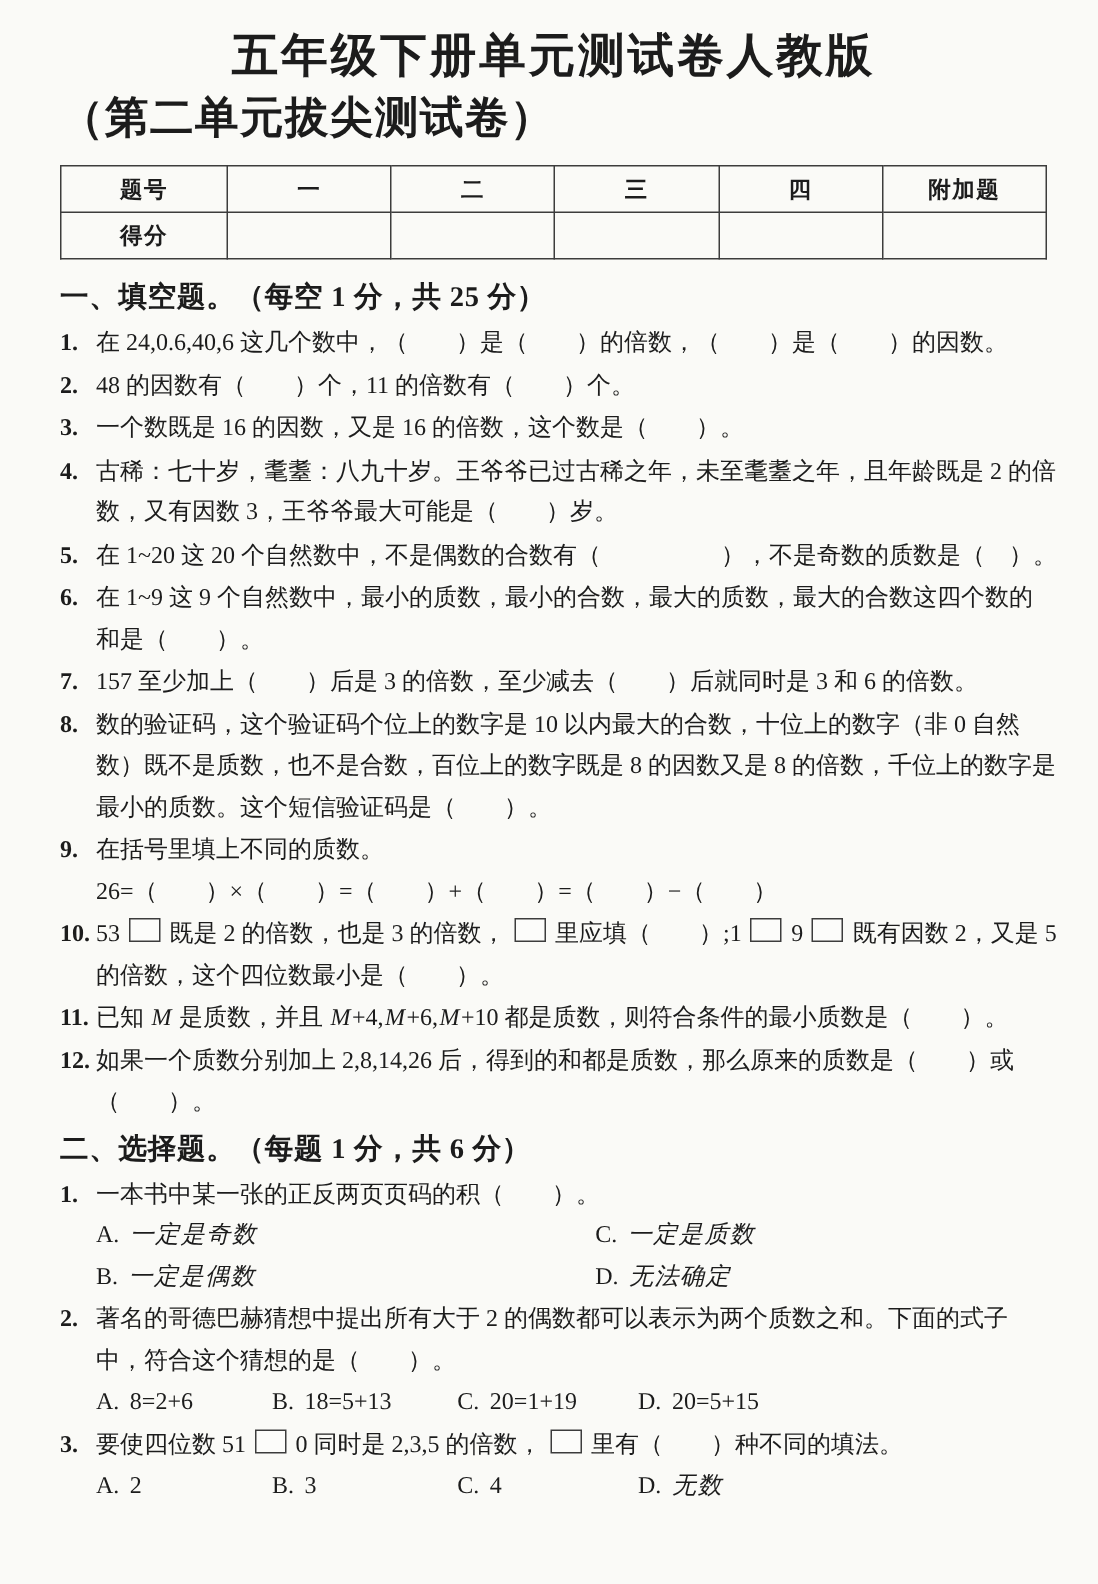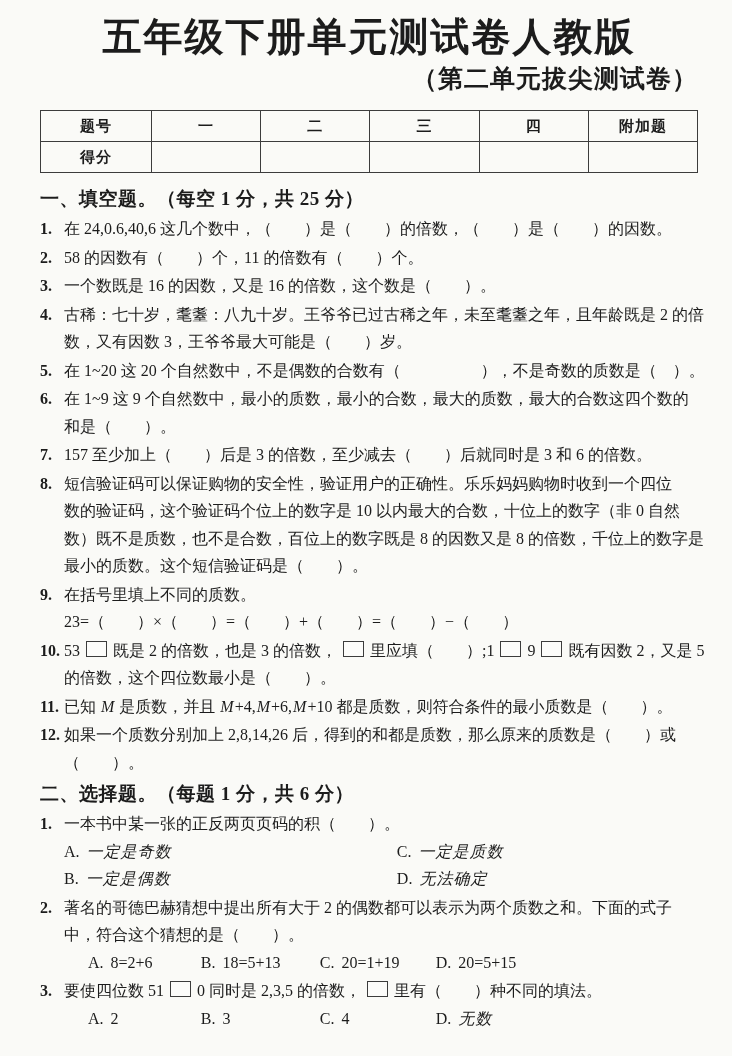--- a/index.html
+++ b/index.html
@@ -9,29 +9,29 @@
     margin:0 auto;
     box-sizing:border-box;
     padding:18px 34px 0 40px;
     background:#fafaf7;
     color:#1c1c1c;
     font-family:"Liberation Serif","DejaVu Serif",serif;
     overflow:hidden;
   }
   .title {
     text-align:center;
-    font-size:39px;
+    font-size:31px;
     font-weight:bold;
     letter-spacing:2px;
     line-height:38px;
     margin:0 0 8px 0;
   }
   .subtitle {
-    text-align:right;
-    font-size:25px;
+    text-align:left;
+    font-size:29px;
     font-weight:bold;
     letter-spacing:1px;
     line-height:30px;
     margin:0 0 16px 0;
   }
   table.score {
     width:100%;
     border-collapse:collapse;
     table-layout:fixed;
     font-size:15px;
@@ -72,21 +72,21 @@
     margin:0 6px;
     vertical-align:-1px;
     background:#fcfcfa;
   }
   i[data-name="math-variable"] { font-style:italic; margin:0 1px; }
   .choices {
     display:grid;
     line-height:27.5px;
   }
   .choices.cols2 { grid-template-columns:52.5% auto; }
-  .choices.cols4 { grid-template-columns:18.5% 19.5% 19% auto;margin-left:24px; }
+  .choices.cols4 { grid-template-columns:18.5% 19.5% 19% auto; }
   .choice { white-space:nowrap; }
   .clabel { margin-right:7px; }
   .choice-text.kai { font-style:italic; letter-spacing:1px; }
 </style>
 </head>
 <body>
 
 <div class="page" data-name="test-paper-page">
   <div class="title" data-name="page-title">五年级下册单元测试卷人教版</div>
   <div class="subtitle" data-name="page-subtitle">（第二单元拔尖测试卷）</div>
@@ -124,21 +124,21 @@
       <div data-name="section-heading" class="section-heading">一、填空题。（每空 1 分，共 25 分）</div>
       <div data-name="question" class="question">
         <span data-name="question-number" class="qnum">1.</span>
         <div data-name="question-body" class="qbody">
           <div data-name="question-line" class="qline"><span data-name="question-text">在 24,0.6,40,6 这几个数中，（　　）是（　　）的倍数，（　　）是（　　）的因数。</span></div>
         </div>
       </div>
       <div data-name="question" class="question">
         <span data-name="question-number" class="qnum">2.</span>
         <div data-name="question-body" class="qbody">
-          <div data-name="question-line" class="qline"><span data-name="question-text">58 的因数有（　　）个，11 的倍数有（　　）个。</span></div>
+          <div data-name="question-line" class="qline"><span data-name="question-text">48 的因数有（　　）个，11 的倍数有（　　）个。</span></div>
         </div>
       </div>
       <div data-name="question" class="question">
         <span data-name="question-number" class="qnum">3.</span>
         <div data-name="question-body" class="qbody">
           <div data-name="question-line" class="qline"><span data-name="question-text">一个数既是 16 的因数，又是 16 的倍数，这个数是（　　）。</span></div>
         </div>
       </div>
       <div data-name="question" class="question">
         <span data-name="question-number" class="qnum">4.</span>
@@ -162,31 +162,30 @@
       </div>
       <div data-name="question" class="question">
         <span data-name="question-number" class="qnum">7.</span>
         <div data-name="question-body" class="qbody">
           <div data-name="question-line" class="qline"><span data-name="question-text">157 至少加上（　　）后是 3 的倍数，至少减去（　　）后就同时是 3 和 6 的倍数。</span></div>
         </div>
       </div>
       <div data-name="question" class="question">
         <span data-name="question-number" class="qnum">8.</span>
         <div data-name="question-body" class="qbody">
-          <div data-name="question-line" class="qline"><span data-name="question-text">短信验证码可以保证购物的安全性，验证用户的正确性。乐乐妈妈购物时收到一个四位</span></div>
           <div data-name="question-line" class="qline"><span data-name="question-text">数的验证码，这个验证码个位上的数字是 10 以内最大的合数，十位上的数字（非 0 自然</span></div>
           <div data-name="question-line" class="qline"><span data-name="question-text">数）既不是质数，也不是合数，百位上的数字既是 8 的因数又是 8 的倍数，千位上的数字是</span></div>
           <div data-name="question-line" class="qline"><span data-name="question-text">最小的质数。这个短信验证码是（　　）。</span></div>
         </div>
       </div>
       <div data-name="question" class="question">
         <span data-name="question-number" class="qnum">9.</span>
         <div data-name="question-body" class="qbody">
           <div data-name="question-line" class="qline"><span data-name="question-text">在括号里填上不同的质数。</span></div>
-          <div data-name="question-line" class="qline"><span data-name="question-text">23=（　　）×（　　）=（　　）+（　　）=（　　）−（　　）</span></div>
+          <div data-name="question-line" class="qline"><span data-name="question-text">26=（　　）×（　　）=（　　）+（　　）=（　　）−（　　）</span></div>
         </div>
       </div>
       <div data-name="question" class="question">
         <span data-name="question-number" class="qnum">10.</span>
         <div data-name="question-body" class="qbody">
           <div data-name="question-line" class="qline"><span data-name="question-text">53</span><span data-name="fill-blank-box" class="fillbox"></span><span data-name="question-text">既是 2 的倍数，也是 3 的倍数，</span><span data-name="fill-blank-box" class="fillbox"></span><span data-name="question-text">里应填（　　）;1</span><span data-name="fill-blank-box" class="fillbox"></span><span data-name="question-text">9</span><span data-name="fill-blank-box" class="fillbox"></span><span data-name="question-text">既有因数 2，又是 5</span></div>
           <div data-name="question-line" class="qline"><span data-name="question-text">的倍数，这个四位数最小是（　　）。</span></div>
         </div>
       </div>
       <div data-name="question" class="question">

